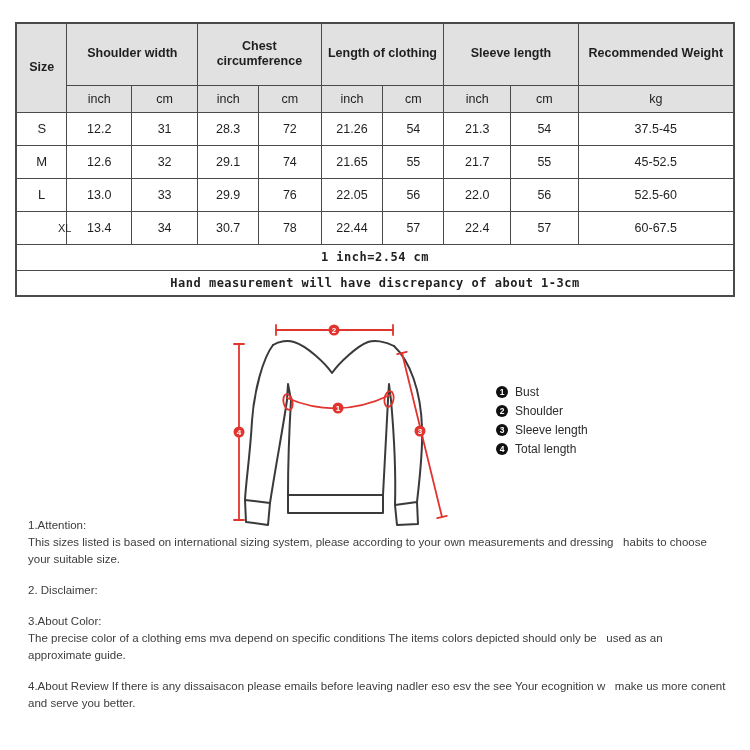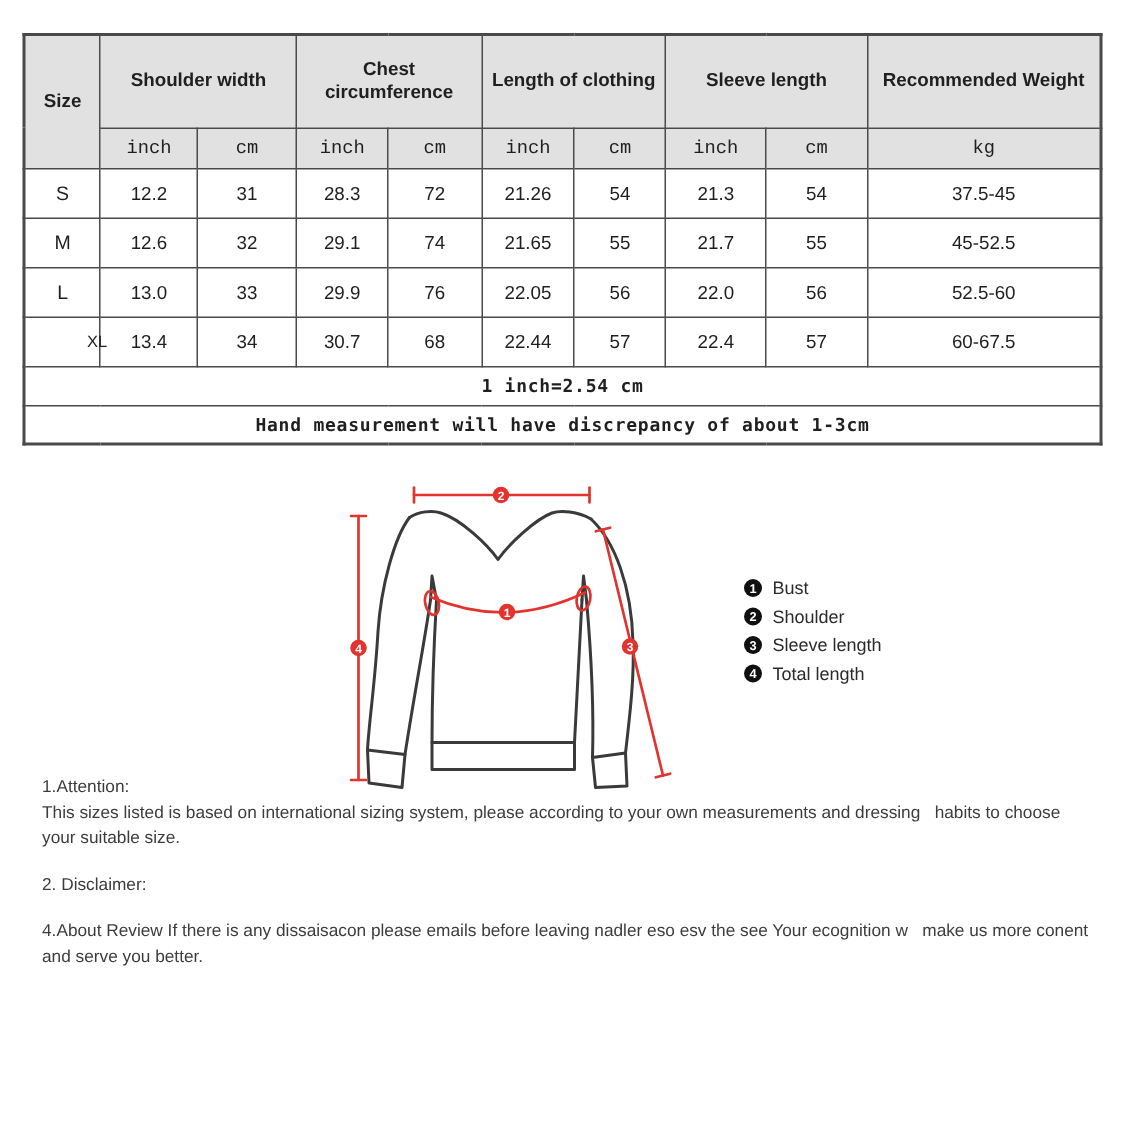--- a/index.html
+++ b/index.html
@@ -12,21 +12,21 @@
     position:absolute; left:15px; top:22px; width:720px;
     border-collapse:collapse; table-layout:fixed;
     border:2px solid #4a4a4a;
   }
   .size-table td, .size-table th {
     border:1px solid #4a4a4a; text-align:center; vertical-align:middle;
     font-size:12.5px; color:#1f1f1f; padding:0;
   }
   .size-table thead td { background:#e1e1e1; }
   .size-table .h-main { height:62px; font-weight:bold; font-size:13px; line-height:1.25; }
-  .size-table .h-sub  { height:27px; font-size:12px;font-family:Liberation Mono, monospace; }
+  .size-table .h-sub  { height:27px; font-size:12px; }
   .size-table .r-data td { height:33px; background:#fff; }
   .size-table .size-col { font-size:13px; }
   .size-table .size-col-xl { font-size:11px;padding-left:41px; }
   .size-table .r-note td {
     height:26px; background:#fff;
     font-family:"DejaVu Sans Mono", monospace; font-weight:bold; font-size:12px; letter-spacing:0.5px;
   }
 
   
   .diagram-svg { position:absolute; left:225px; top:316px; width:230px; height:215px; }
@@ -124,21 +124,21 @@
         <td>56</td>
         <td>22.0</td>
         <td>56</td>
         <td>52.5-60</td>
       </tr>
       <tr class="r-data">
         <td class="size-col size-col-xl">XL</td>
         <td>13.4</td>
         <td>34</td>
         <td>30.7</td>
-        <td>68</td>
+        <td>78</td>
         <td>22.44</td>
         <td>57</td>
         <td>22.4</td>
         <td>57</td>
         <td>60-67.5</td>
       </tr>
       <tr class="r-note">
         <td colspan="10">1 inch=2.54 cm</td>
       </tr>
       <tr class="r-note">
@@ -210,18 +210,22 @@
 
   <div class="notes">
     <div class="note-sec">
       <div class="note-heading">1.Attention:</div>
       <div class="note-body">This sizes listed is based on international sizing system, please according to your own measurements and dressing   habits to choose your suitable size.</div>
     </div>
     <div class="note-sec">
       <div class="note-heading">2. Disclaimer:</div>
     </div>
     <div class="note-sec">
+      <div class="note-heading">3.About Color:</div>
+      <div class="note-body">The precise color of a clothing ems mva depend on specific conditions The items colors depicted should only be   used as an approximate guide.</div>
+    </div>
+    <div class="note-sec">
 
       <div class="note-body">4.About Review If there is any dissaisacon please emails before leaving nadler eso esv the see Your ecognition w   make us more conent and serve you better.</div>
     </div>
   </div>
 
 </div>
 
 </body></html>

